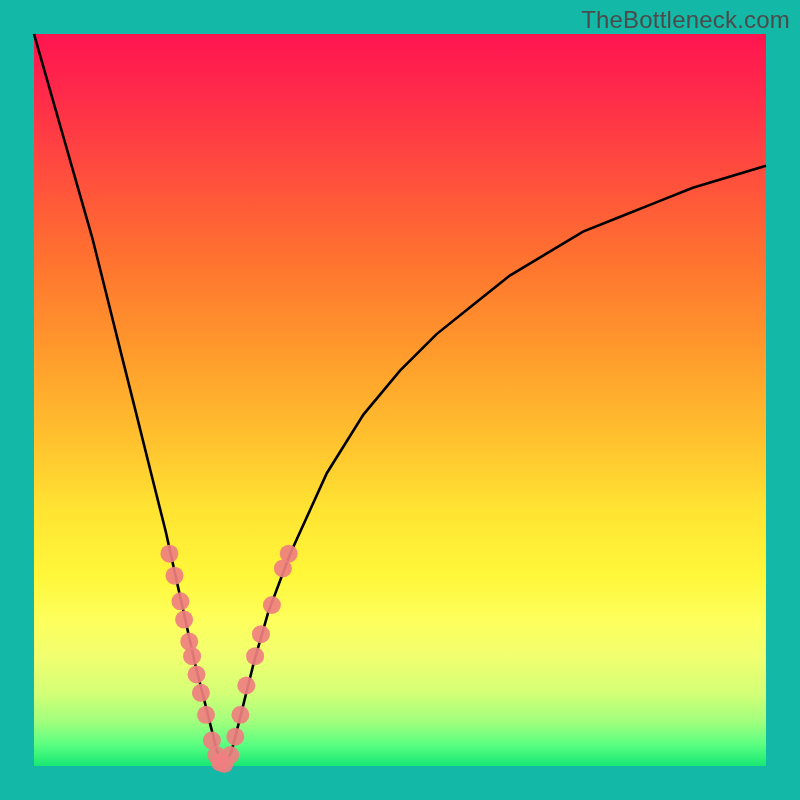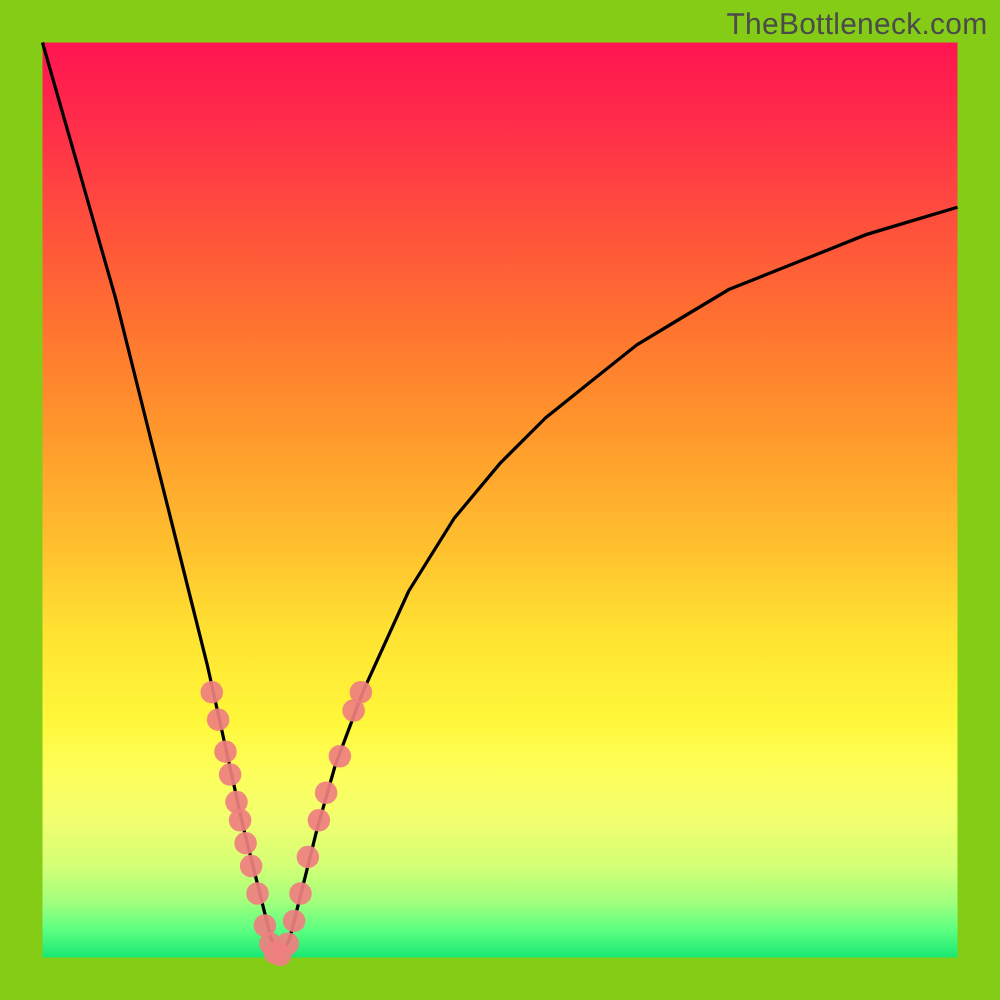--- a/index.html
+++ b/index.html
@@ -10,21 +10,21 @@
     overflow: hidden;
     background: #000;
     font-family: Arial, Helvetica, sans-serif;
   }
   .frame {
     position: absolute;
     left: 0;
     top: 0;
     width: 800px;
     height: 800px;
-    background: #84cc16;
+    background: #14b8a6;
   }
   .plot {
     position: absolute;
     left: 34px;
     top: 34px;
     width: 732px;
     height: 732px;
     
     background: linear-gradient(
       to bottom,

